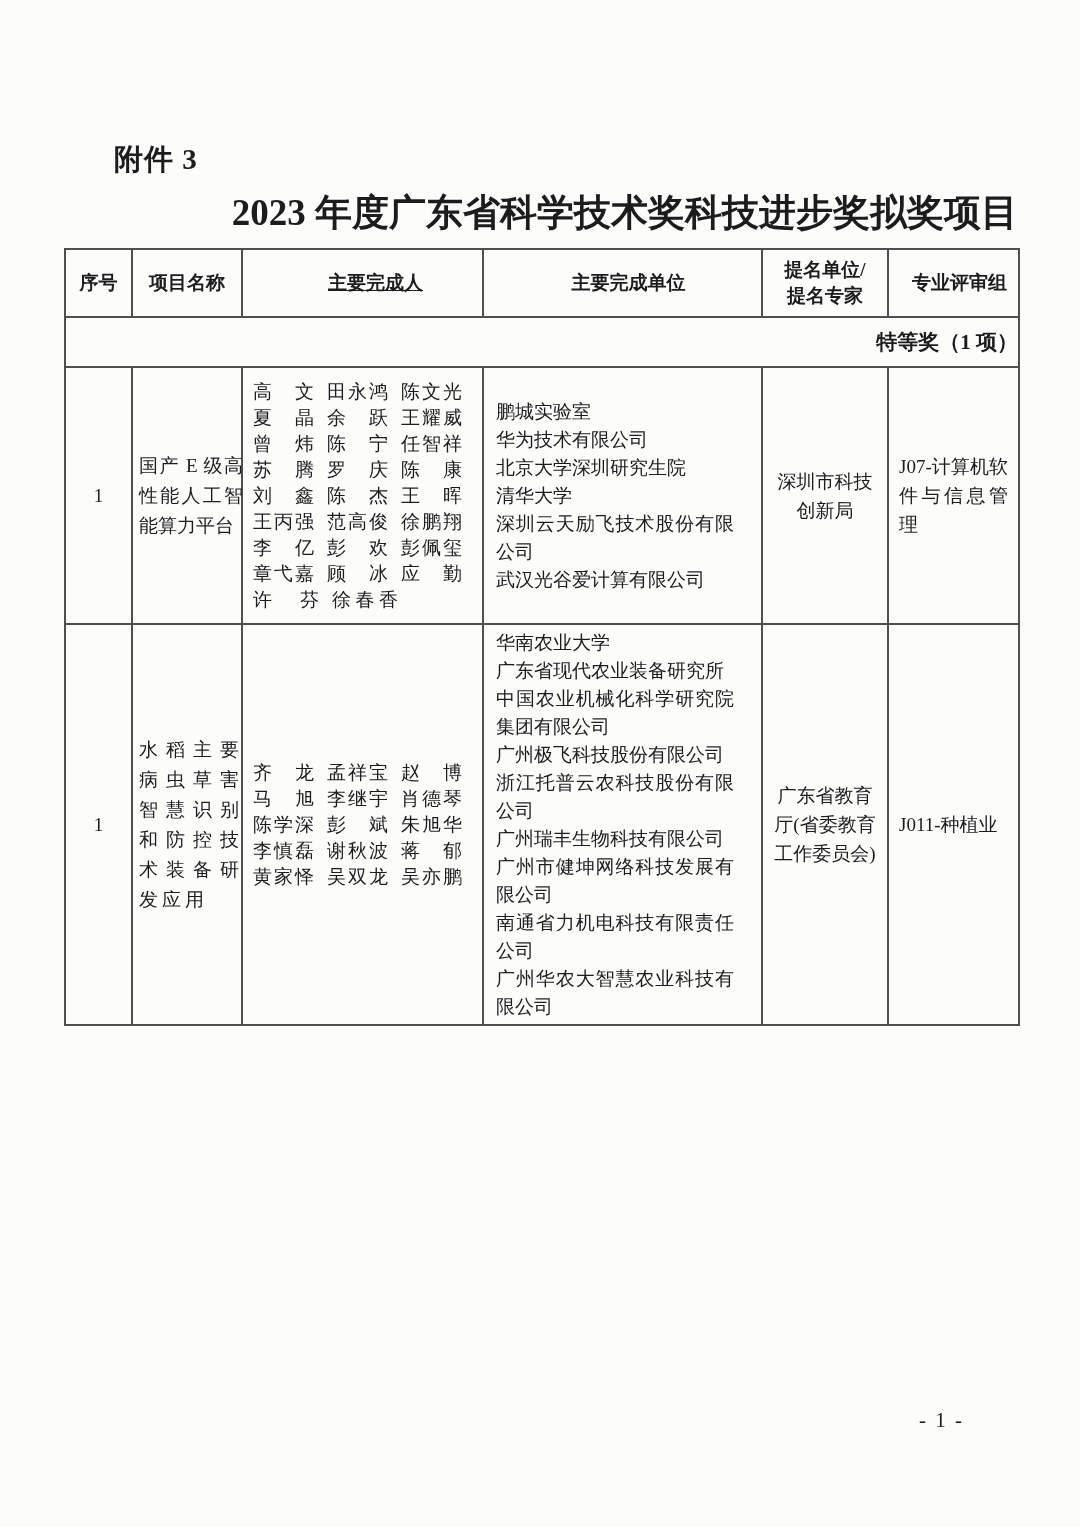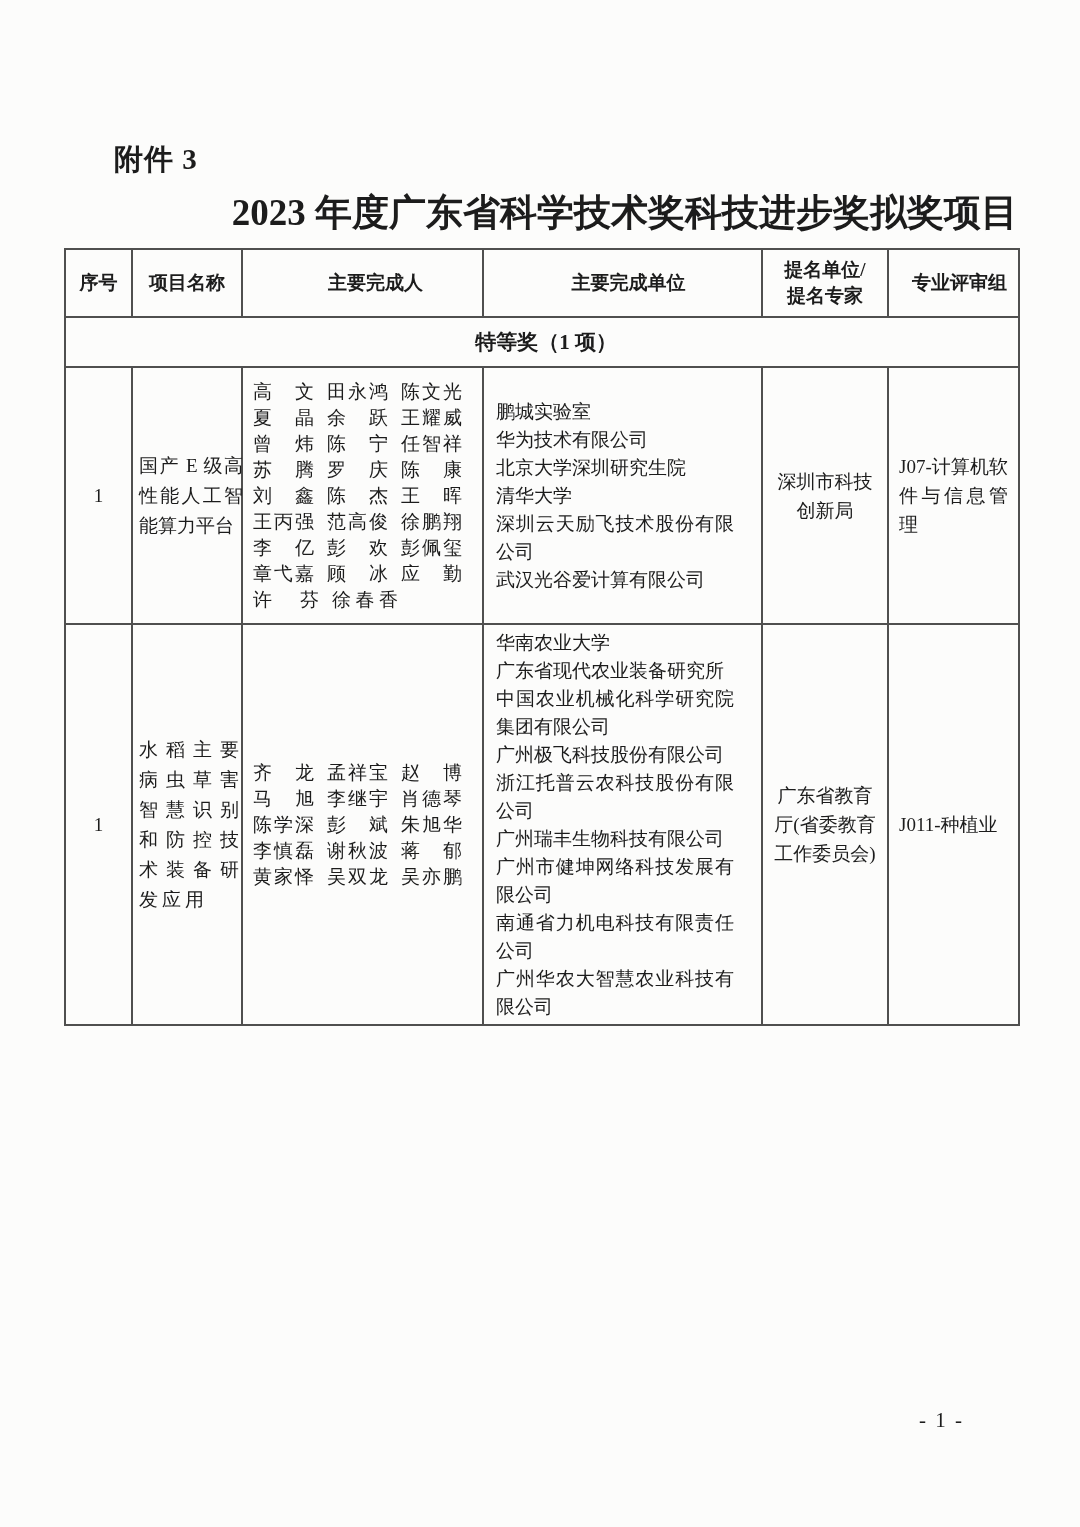--- a/index.html
+++ b/index.html
@@ -40,30 +40,30 @@
   .awards-table th,.awards-table td{
     border:2px solid #4f4f4f;
     vertical-align:middle;
     padding:0;
     font-weight:normal;
   }
   tr.header-row{height:68px;}
   tr.header-row th{font-weight:bold;font-size:19px;text-align:center;}
   th.th-left{text-align:left;}
   th.th-project{padding-left:0;}
-  th.th-people{padding-left:26px;}
+  th.th-people{padding-left:26px;text-decoration:underline;}
   th.th-units{padding-left:12px;}
   th.th-review{padding-left:12px;}
   th.th-nominator div{line-height:26px;text-align:center;}
 
   tr.section-row{height:50px;}
   tr.section-row td{
     font-weight:bold;font-size:21px;
     padding-left:8px;
-    text-align:center;
+    text-align:right;
   }
 
   td.cell-index{text-align:center;}
   td.cell-project{padding:0 6px;}
   .project-text{
     width:104px;margin:9px auto;
     text-align:justify;
     line-height:30px;
   }
   .project-text.spread{letter-spacing:4px;}

